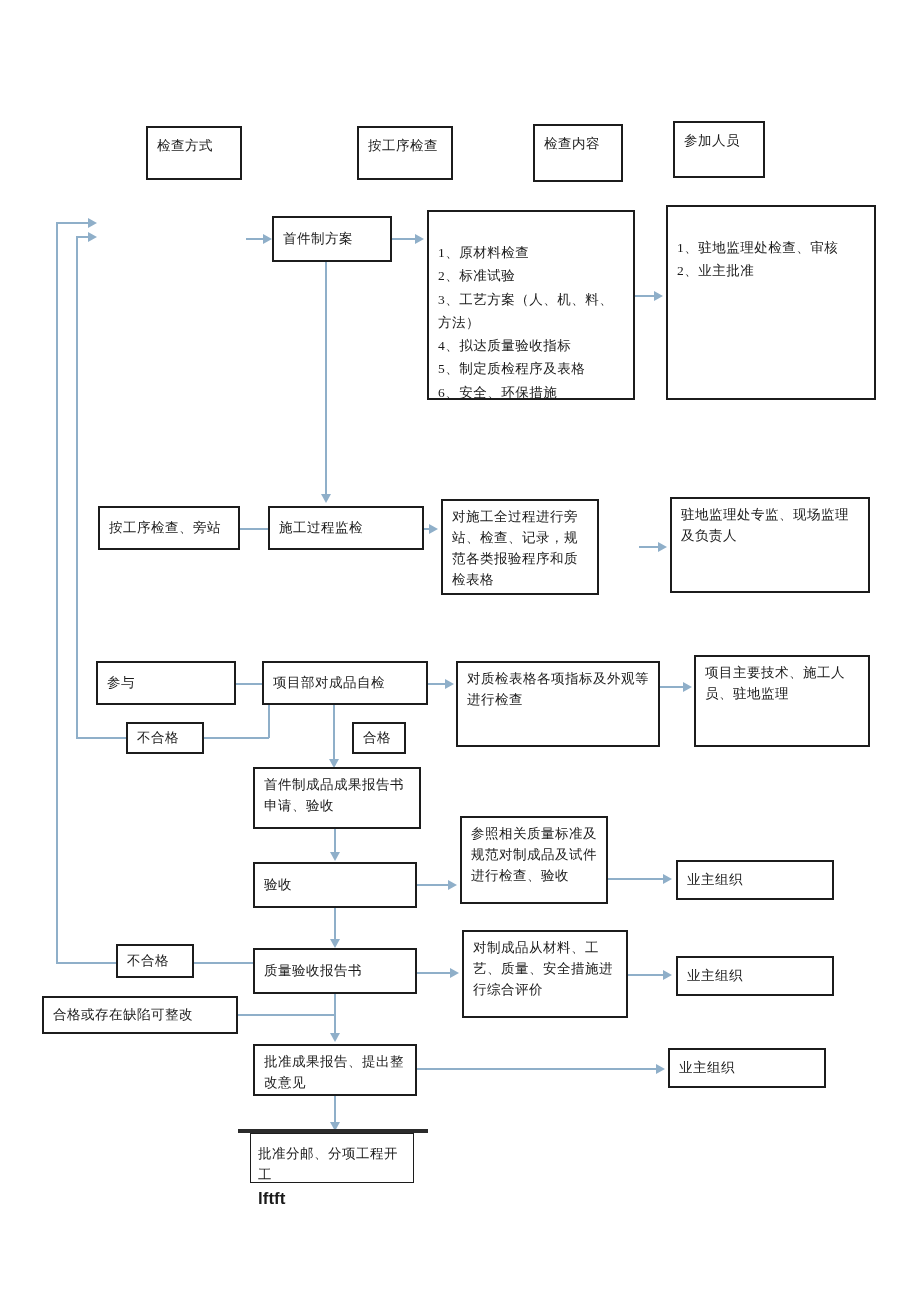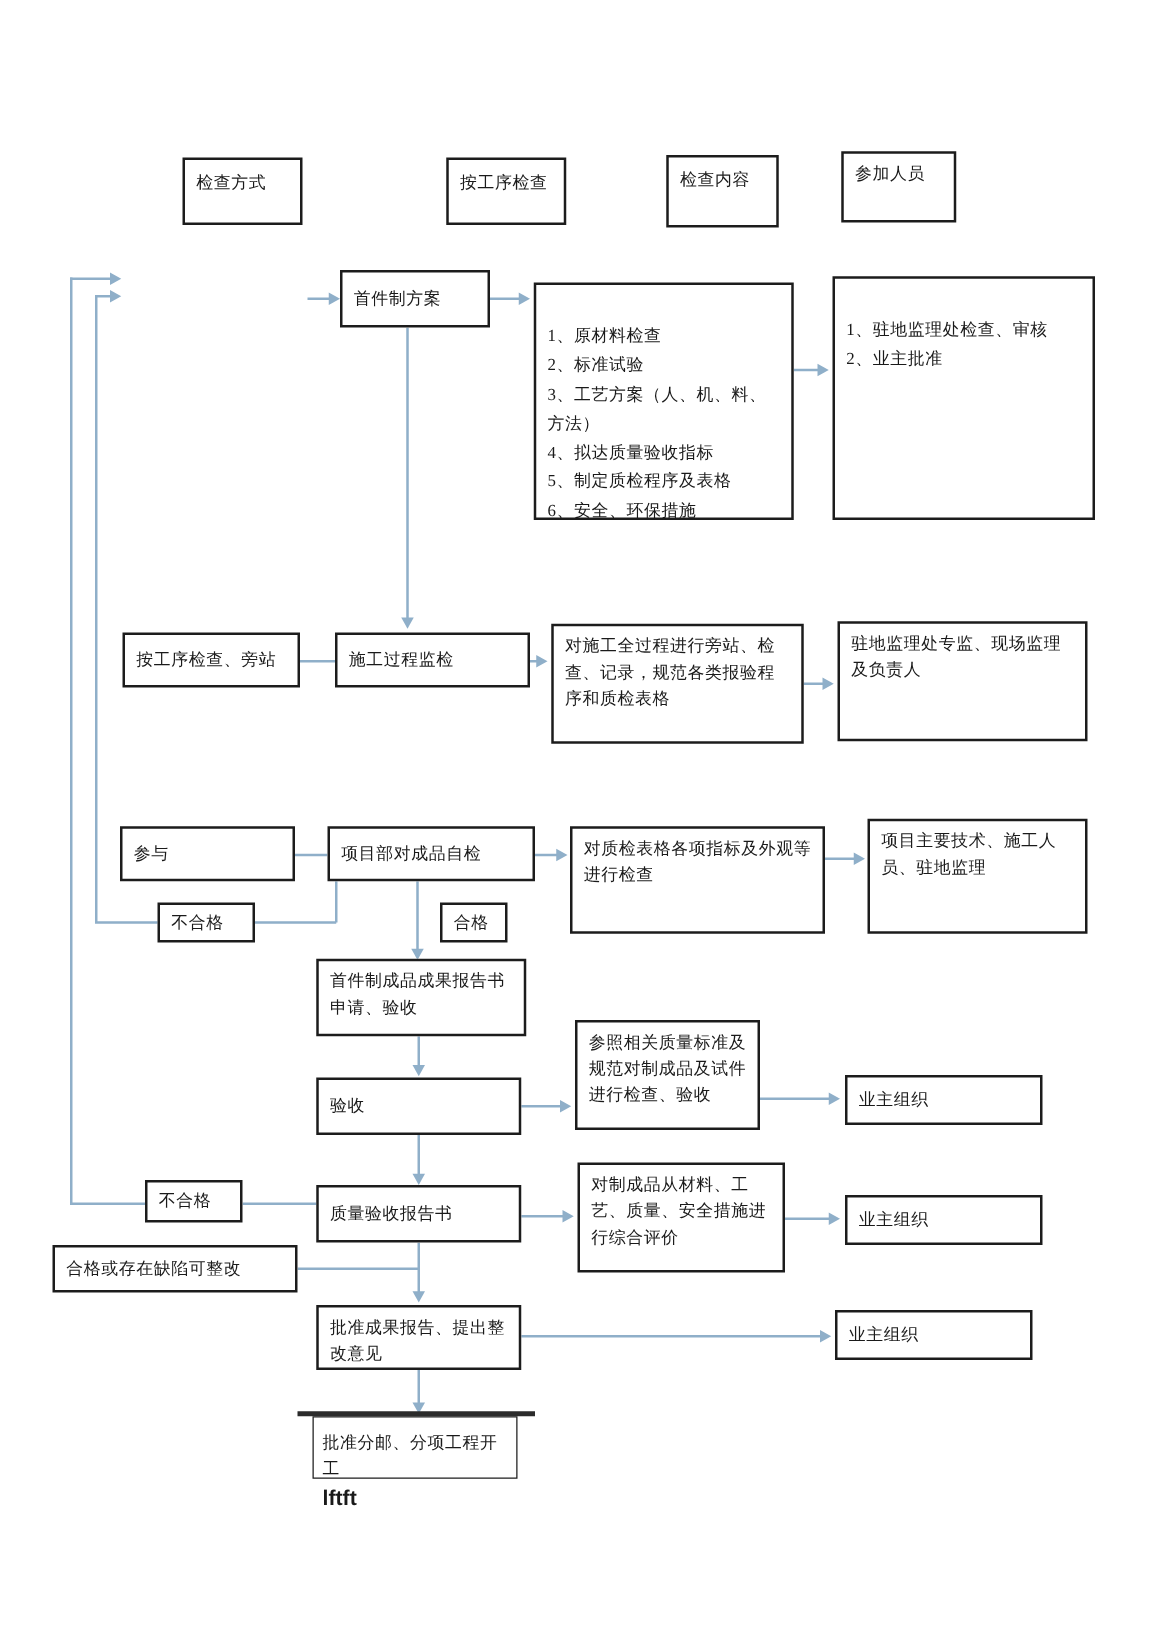--- a/index.html
+++ b/index.html
@@ -22,21 +22,21 @@
     line-height:1.55;
     padding:6px 9px;
     letter-spacing:.5px;
     z-index:3;
   }
   .box.center{display:flex;align-items:center;}
   .box.top{display:block;}
   .box .txt{display:block;width:100%;}
   .box.hdr{font-size:13.5px;}
   .box.hdr .txt{padding-top:2px;}
-  .list{font-size:13.5px;line-height:1.72;margin-top:16px;}
+  .list{font-size:13.5px;line-height:1.72;}
   .thin{border-width:1.6px;}
 
   
   .ln{position:absolute;background:#8fafc9;z-index:1;}
   .lnh{height:1.6px;}
   .lnv{width:1.6px;}
   .lnv.thick{width:2.2px;}
 
   
   .ar{position:absolute;width:0;height:0;z-index:2;}
@@ -55,21 +55,21 @@
 
   <div class="box hdr top" style="left:146px;top:126px;width:96px;height:54px;">
     <span class="txt">检查方式</span>
   </div>
   <div class="box hdr top" style="left:357px;top:126px;width:96px;height:54px;">
     <span class="txt">按工序检查</span>
   </div>
   <div class="box hdr top" style="left:533px;top:124px;width:90px;height:58px;">
     <span class="txt">检查内容</span>
   </div>
-  <div class="box hdr top" style="left:673px;top:121px;width:92px;height:57px;font-family:Liberation Mono, monospace;">
+  <div class="box hdr top" style="left:673px;top:121px;width:92px;height:57px;">
     <span class="txt">参加人员</span>
   </div>
 
 
   <div class="box center" style="left:272px;top:216px;width:120px;height:46px;">
     <span class="txt">首件制方案</span>
   </div>
 
   <div class="box list top" style="left:427px;top:210px;width:208px;height:190px;white-space:pre-line;">
     <span class="txt">1、原材料检查
@@ -98,21 +98,21 @@
   <div class="ar ar-d" style="left:321px;top:494px;"></div>
 
   <div class="box center" style="left:98px;top:506px;width:142px;height:44px;">
     <span class="txt">按工序检查、旁站</span>
   </div>
 
   <div class="box center" style="left:268px;top:506px;width:156px;height:44px;">
     <span class="txt">施工过程监检</span>
   </div>
 
-  <div class="box top" style="left:441px;top:499px;width:202px;height:96px;">
+  <div class="box top" style="left:441px;top:499px;width:158px;height:96px;">
     <span class="txt">对施工全过程进行旁站、检查、记录，规范各类报验程序和质检表格</span>
   </div>
 
   <div class="box top" style="left:670px;top:497px;width:200px;height:96px;">
     <span class="txt">驻地监理处专监、现场监理及负责人</span>
   </div>
 
   <div class="ln lnh" style="left:240px;top:528px;width:28px;"></div>
 
   <div class="ln lnh" style="left:410px;top:528px;width:20px;"></div>

